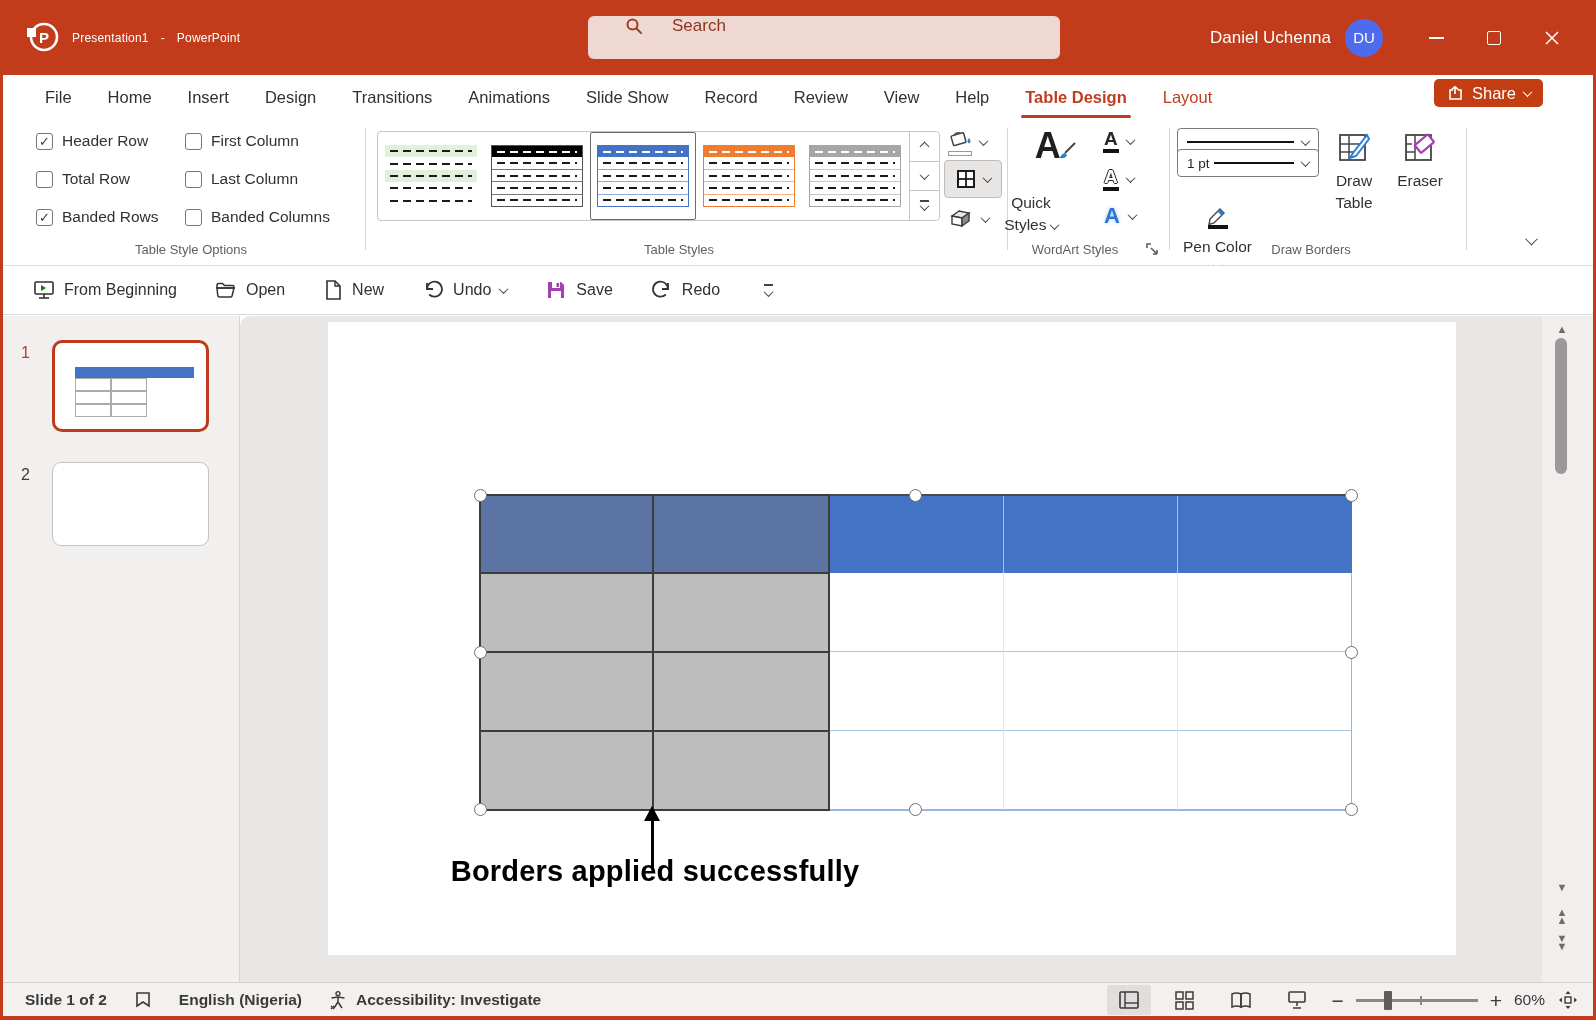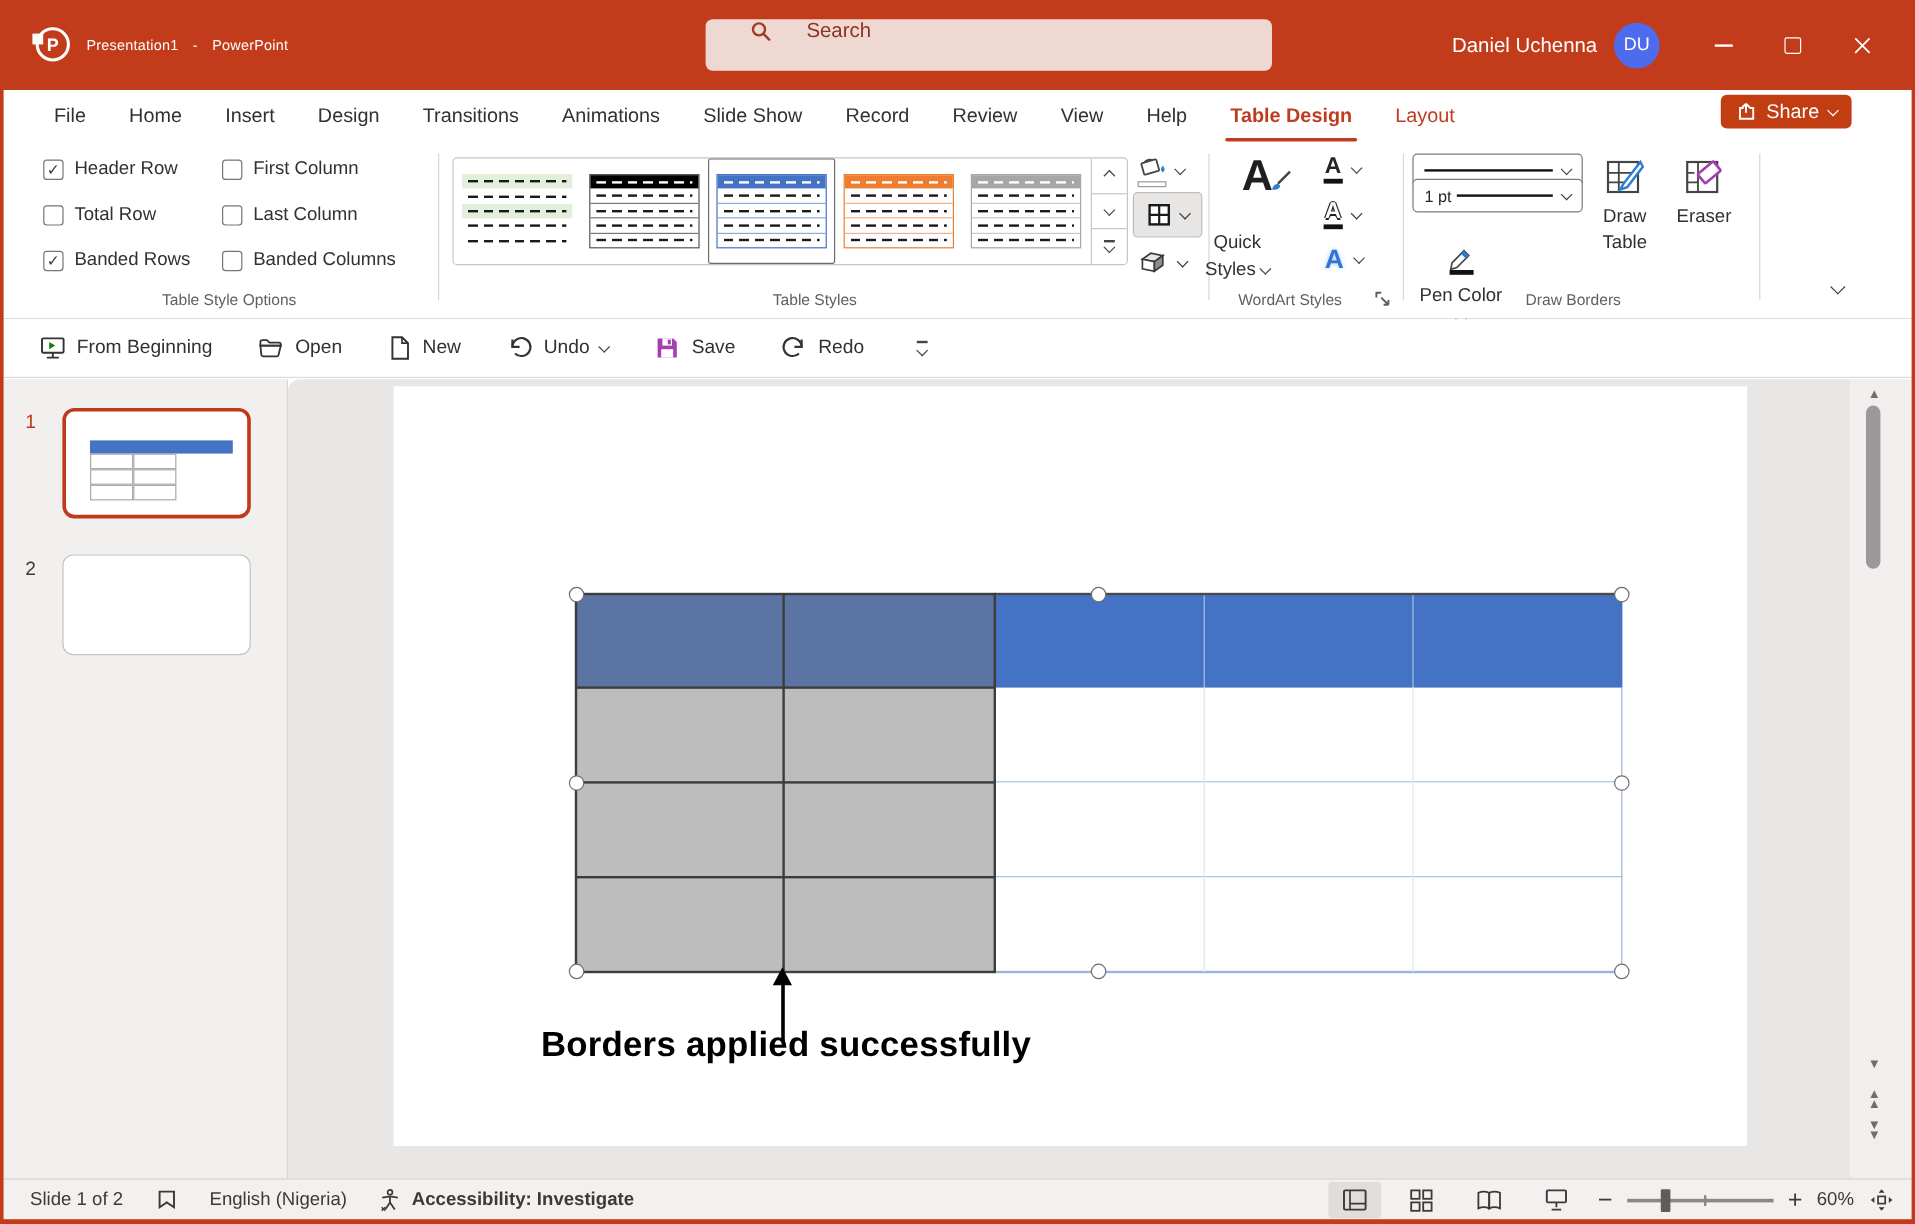--- a/index.html
+++ b/index.html
@@ -93,21 +93,21 @@
   .arrow-line { position:absolute; left:651px; top:818px; width:3px; height:50px; background:#000; }
   .arrow-head { position:absolute; left:644px; top:806px; width:0; height:0; border-left:8.5px solid transparent; border-right:8.5px solid transparent; border-bottom:15px solid #000; }
 
   
   .vscroll { position:absolute; left:1542px; top:316px; width:51px; height:666px; background:#F1EFED; }
   .scroll-glyph { position:absolute; left:9px; width:22px; text-align:center; color:#6F6D6B; font-size:11px; line-height:11px; }
   .vthumb { position:absolute; left:13px; top:22px; width:12px; height:136px; background:#9A9898; border-radius:6px; }
 
   
   .statusbar { position:absolute; left:3px; top:982px; width:1590px; height:34px; background:#F3F1F0; border-top:1px solid #D3D1CF; display:flex; align-items:center; font-size:15.5px; color:#3B3A39; }
-  .sb-left { display:flex; align-items:center; gap:26px; padding-left:22px; }
+  .sb-left { display:flex; align-items:center; gap:26px; padding-left:22px;font-weight:bold; }
   .sb-item { display:flex; align-items:center; gap:8px; white-space:nowrap; }
   .sb-right { position:absolute; right:14px; top:0; height:34px; display:flex; align-items:center; gap:12px; }
   .viewbtn { width:44px; height:30px; display:flex; align-items:center; justify-content:center; border-radius:2px; }
   .viewbtn.on { background:#E0DEDC; }
   .ztrack { position:relative; width:122px; height:3px; background:#8A8886; }
   .zthumb { position:absolute; left:28px; top:-8px; width:8px; height:19px; background:#5F5D5B; border-radius:1px; }
   .ztick { position:absolute; left:64px; top:-3px; width:2px; height:9px; background:#8A8886; }
   .zsign { font-size:21px; color:#3B3A39; line-height:1; }
 
   

